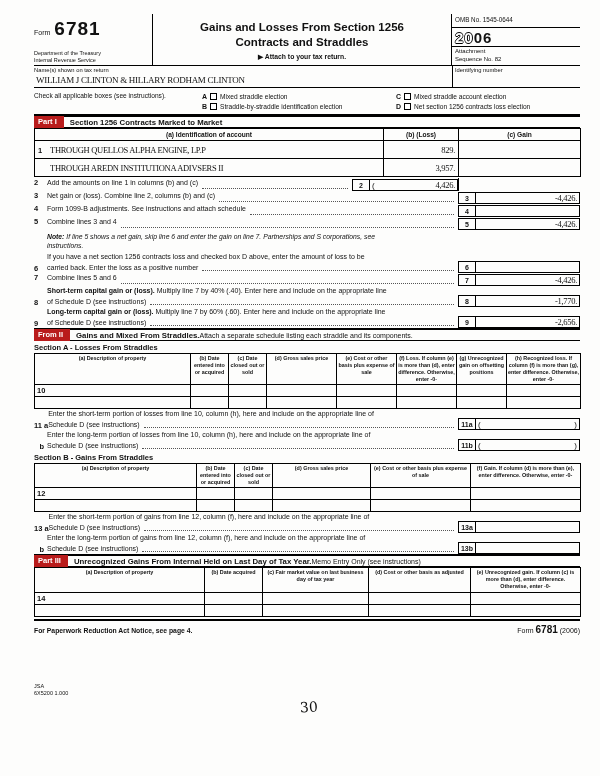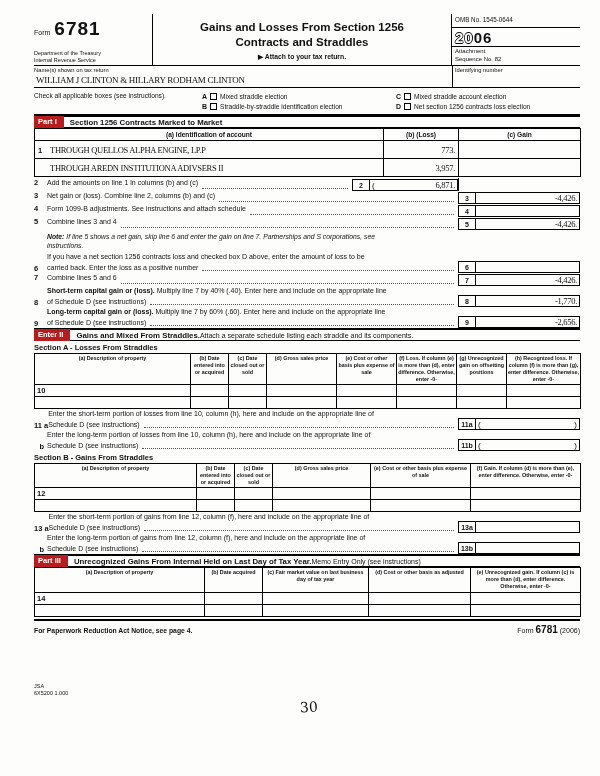--- a/index.html
+++ b/index.html
@@ -177,42 +177,42 @@
     <thead>
       <tr>
         <th>(a) Identification of account</th>
         <th>(b) (Loss)</th>
         <th>(c) Gain</th>
       </tr>
     </thead>
     <tbody>
       <tr>
         <td><span class="rownum">1</span><span class="typed">THROUGH QUELLOS ALPHA ENGINE, LP.P</span></td>
-        <td class="amt"><span class="typed">773.</span></td>
+        <td class="amt"><span class="typed">829.</span></td>
         <td class="amt"><span class="typed"></span></td>
       </tr>
       <tr>
         <td><span class="rownum"></span><span class="typed">THROUGH AREDN INSTITUTIONA ADIVSERS II</span></td>
         <td class="amt"><span class="typed">3,957.</span></td>
         <td class="amt"><span class="typed"></span></td>
       </tr>
     </tbody>
   </table>
 
   <div class="lines">
 
     <div class="ln">
       <span class="ln-num">2</span>
       <span class="ln-text">Add the amounts on line 1 in columns (b) and (c)</span>
       <span class="dots"></span>
       <span class="rc rc-mid">
         <span class="rc-num">2</span>
         <span class="rc-val spread">
             <span class="paren">(</span>
-            <span class="typed">6,871.</span>
+            <span class="typed">4,426.</span>
           </span>
       </span>
       <span class="rc-empty"></span>
     </div>
 
     <div class="ln">
       <span class="ln-num">3</span>
       <span class="ln-text">Net gain or (loss). Combine line 2, columns (b) and (c)</span>
       <span class="dots"></span>
       <span class="rc">
@@ -296,21 +296,21 @@
           </div>
       </div>
       <span class="rc">
         <span class="rc-num">9</span>
         <span class="rc-val typed">-2,656.</span>
       </span>
     </div>
   </div>
 
   <div class="part-bar">
-    <span class="part-label">Enter II</span>
+    <span class="part-label">From II</span>
     <span class="part-title">Gains and Mixed From Straddles.</span>
     <span class="part-title-reg"> Attach a separate schedule listing each straddle and its components.</span>
   </div>
 
   <div class="sec-title">Section A - Losses From Straddles</div>
 
   <table class="t2">
     <colgroup>
         <col style="width:156px">
         <col style="width:38px">

